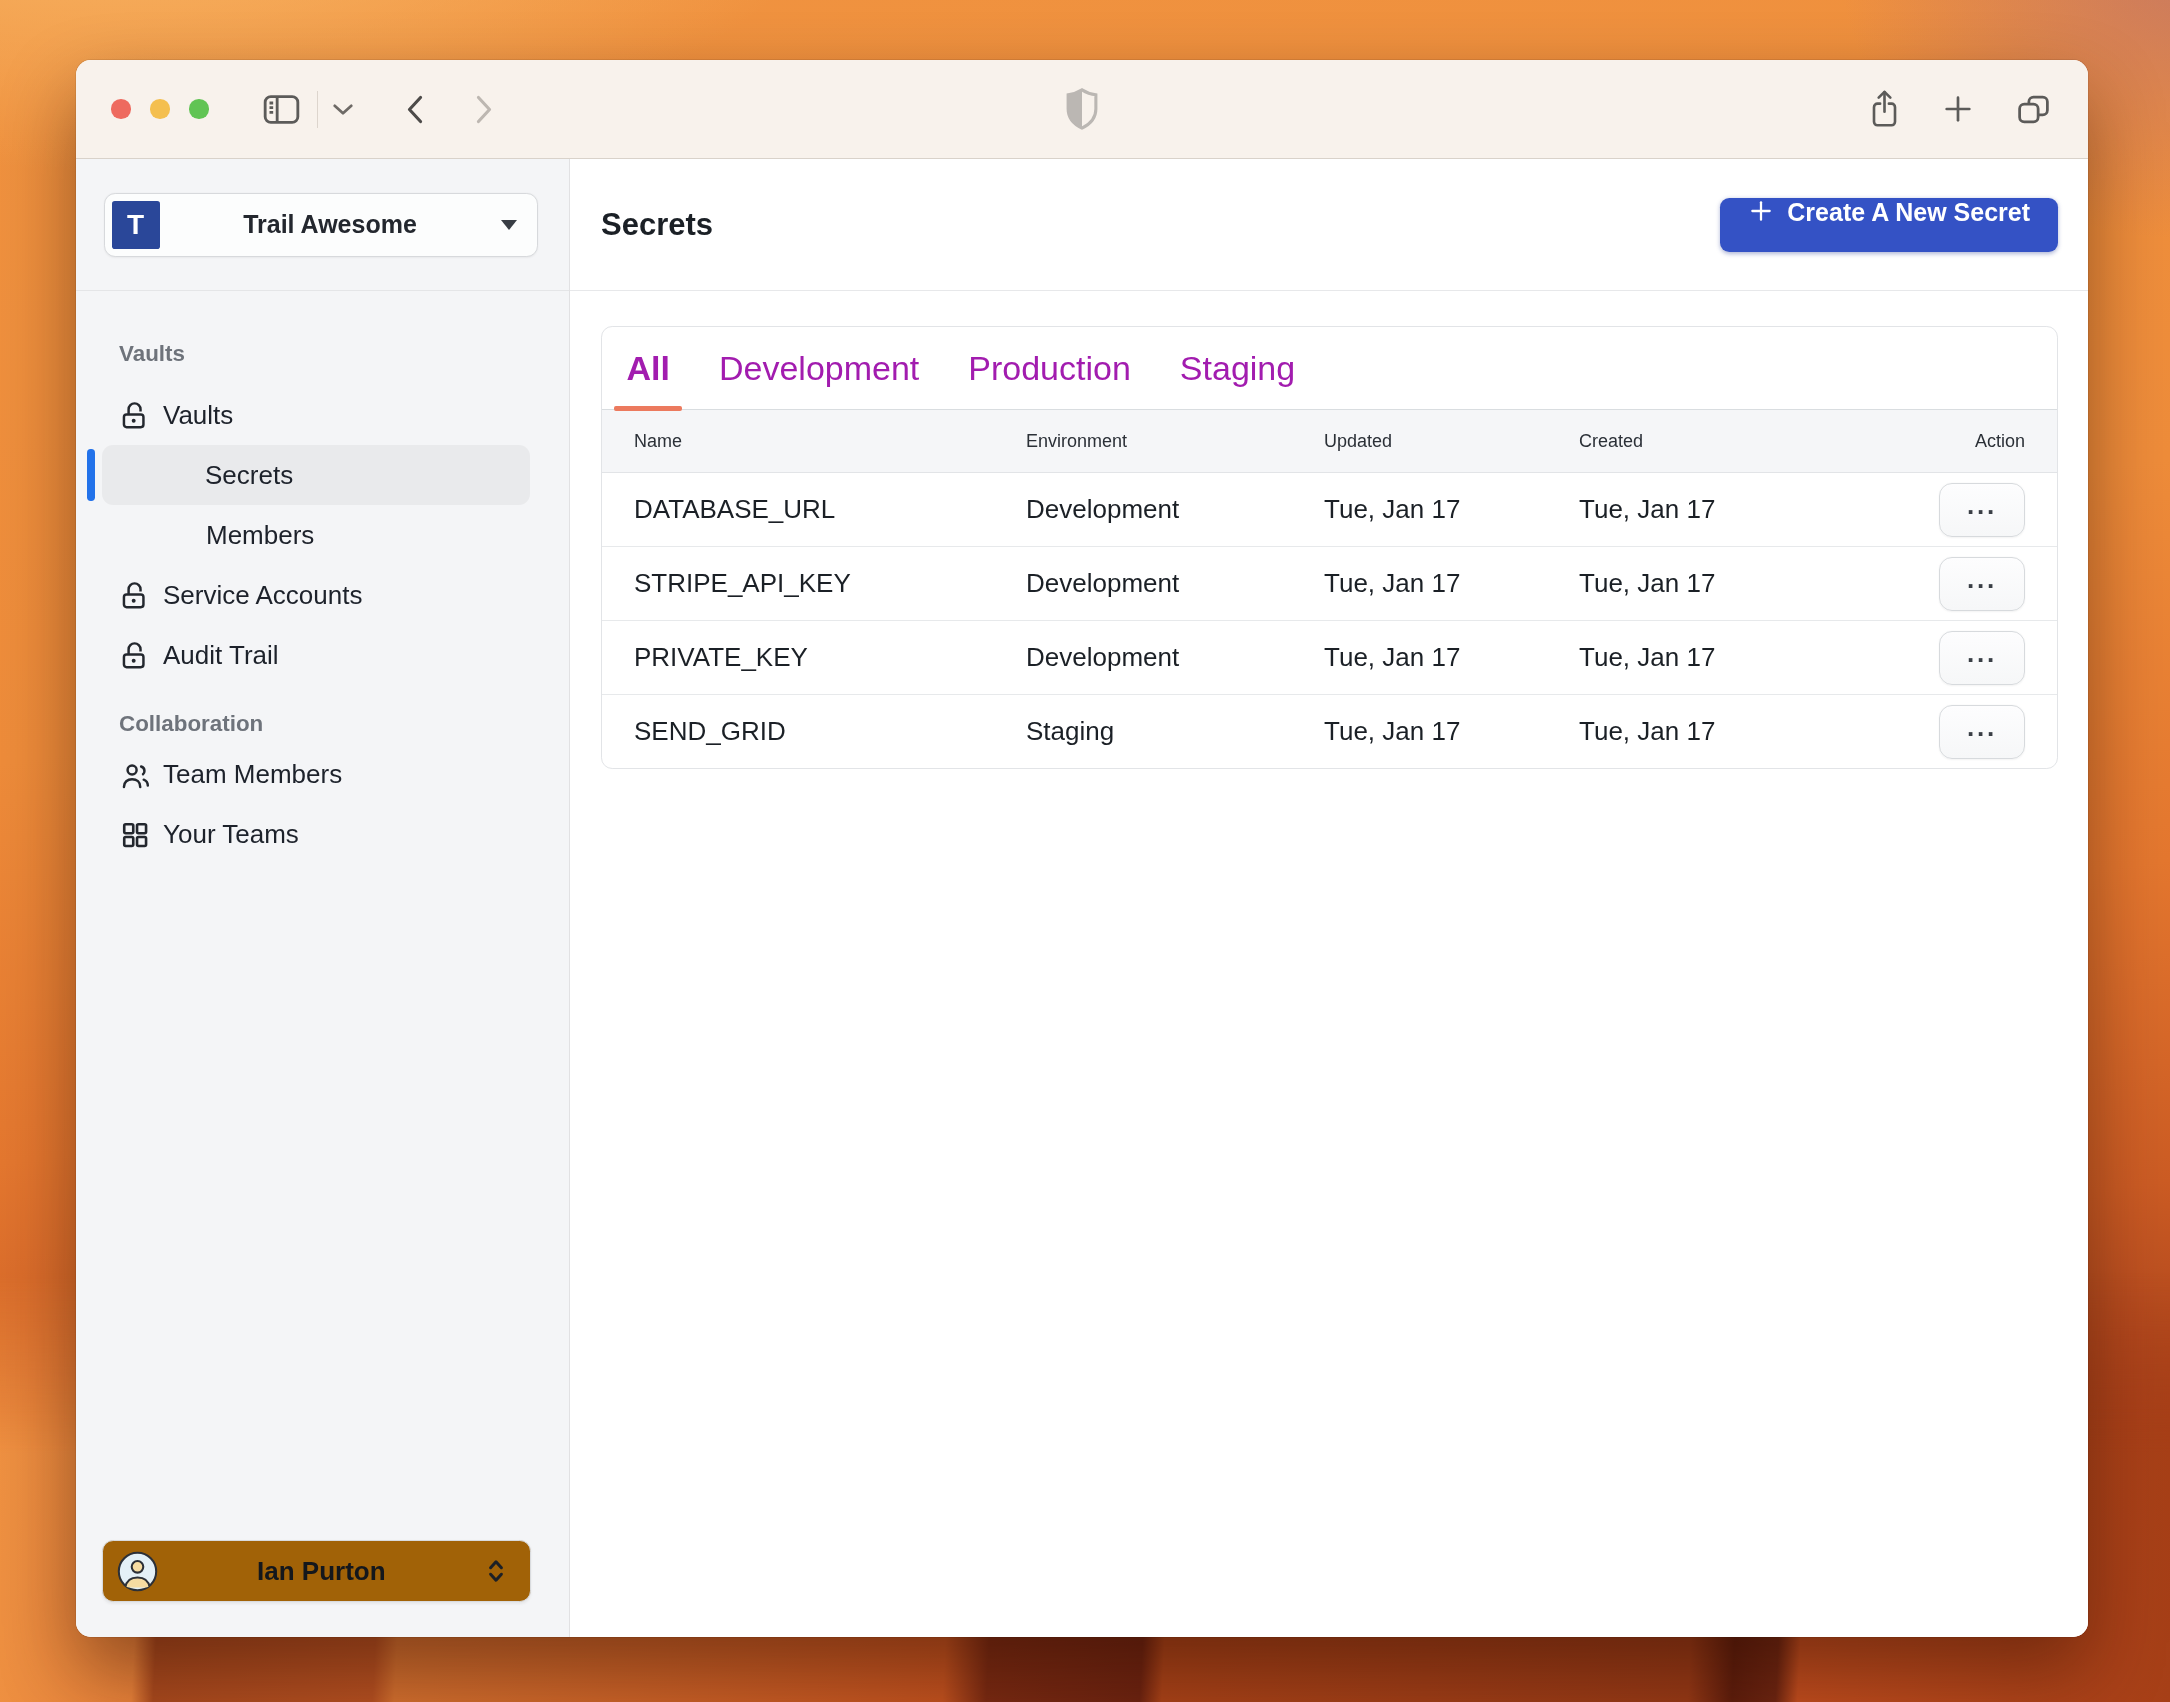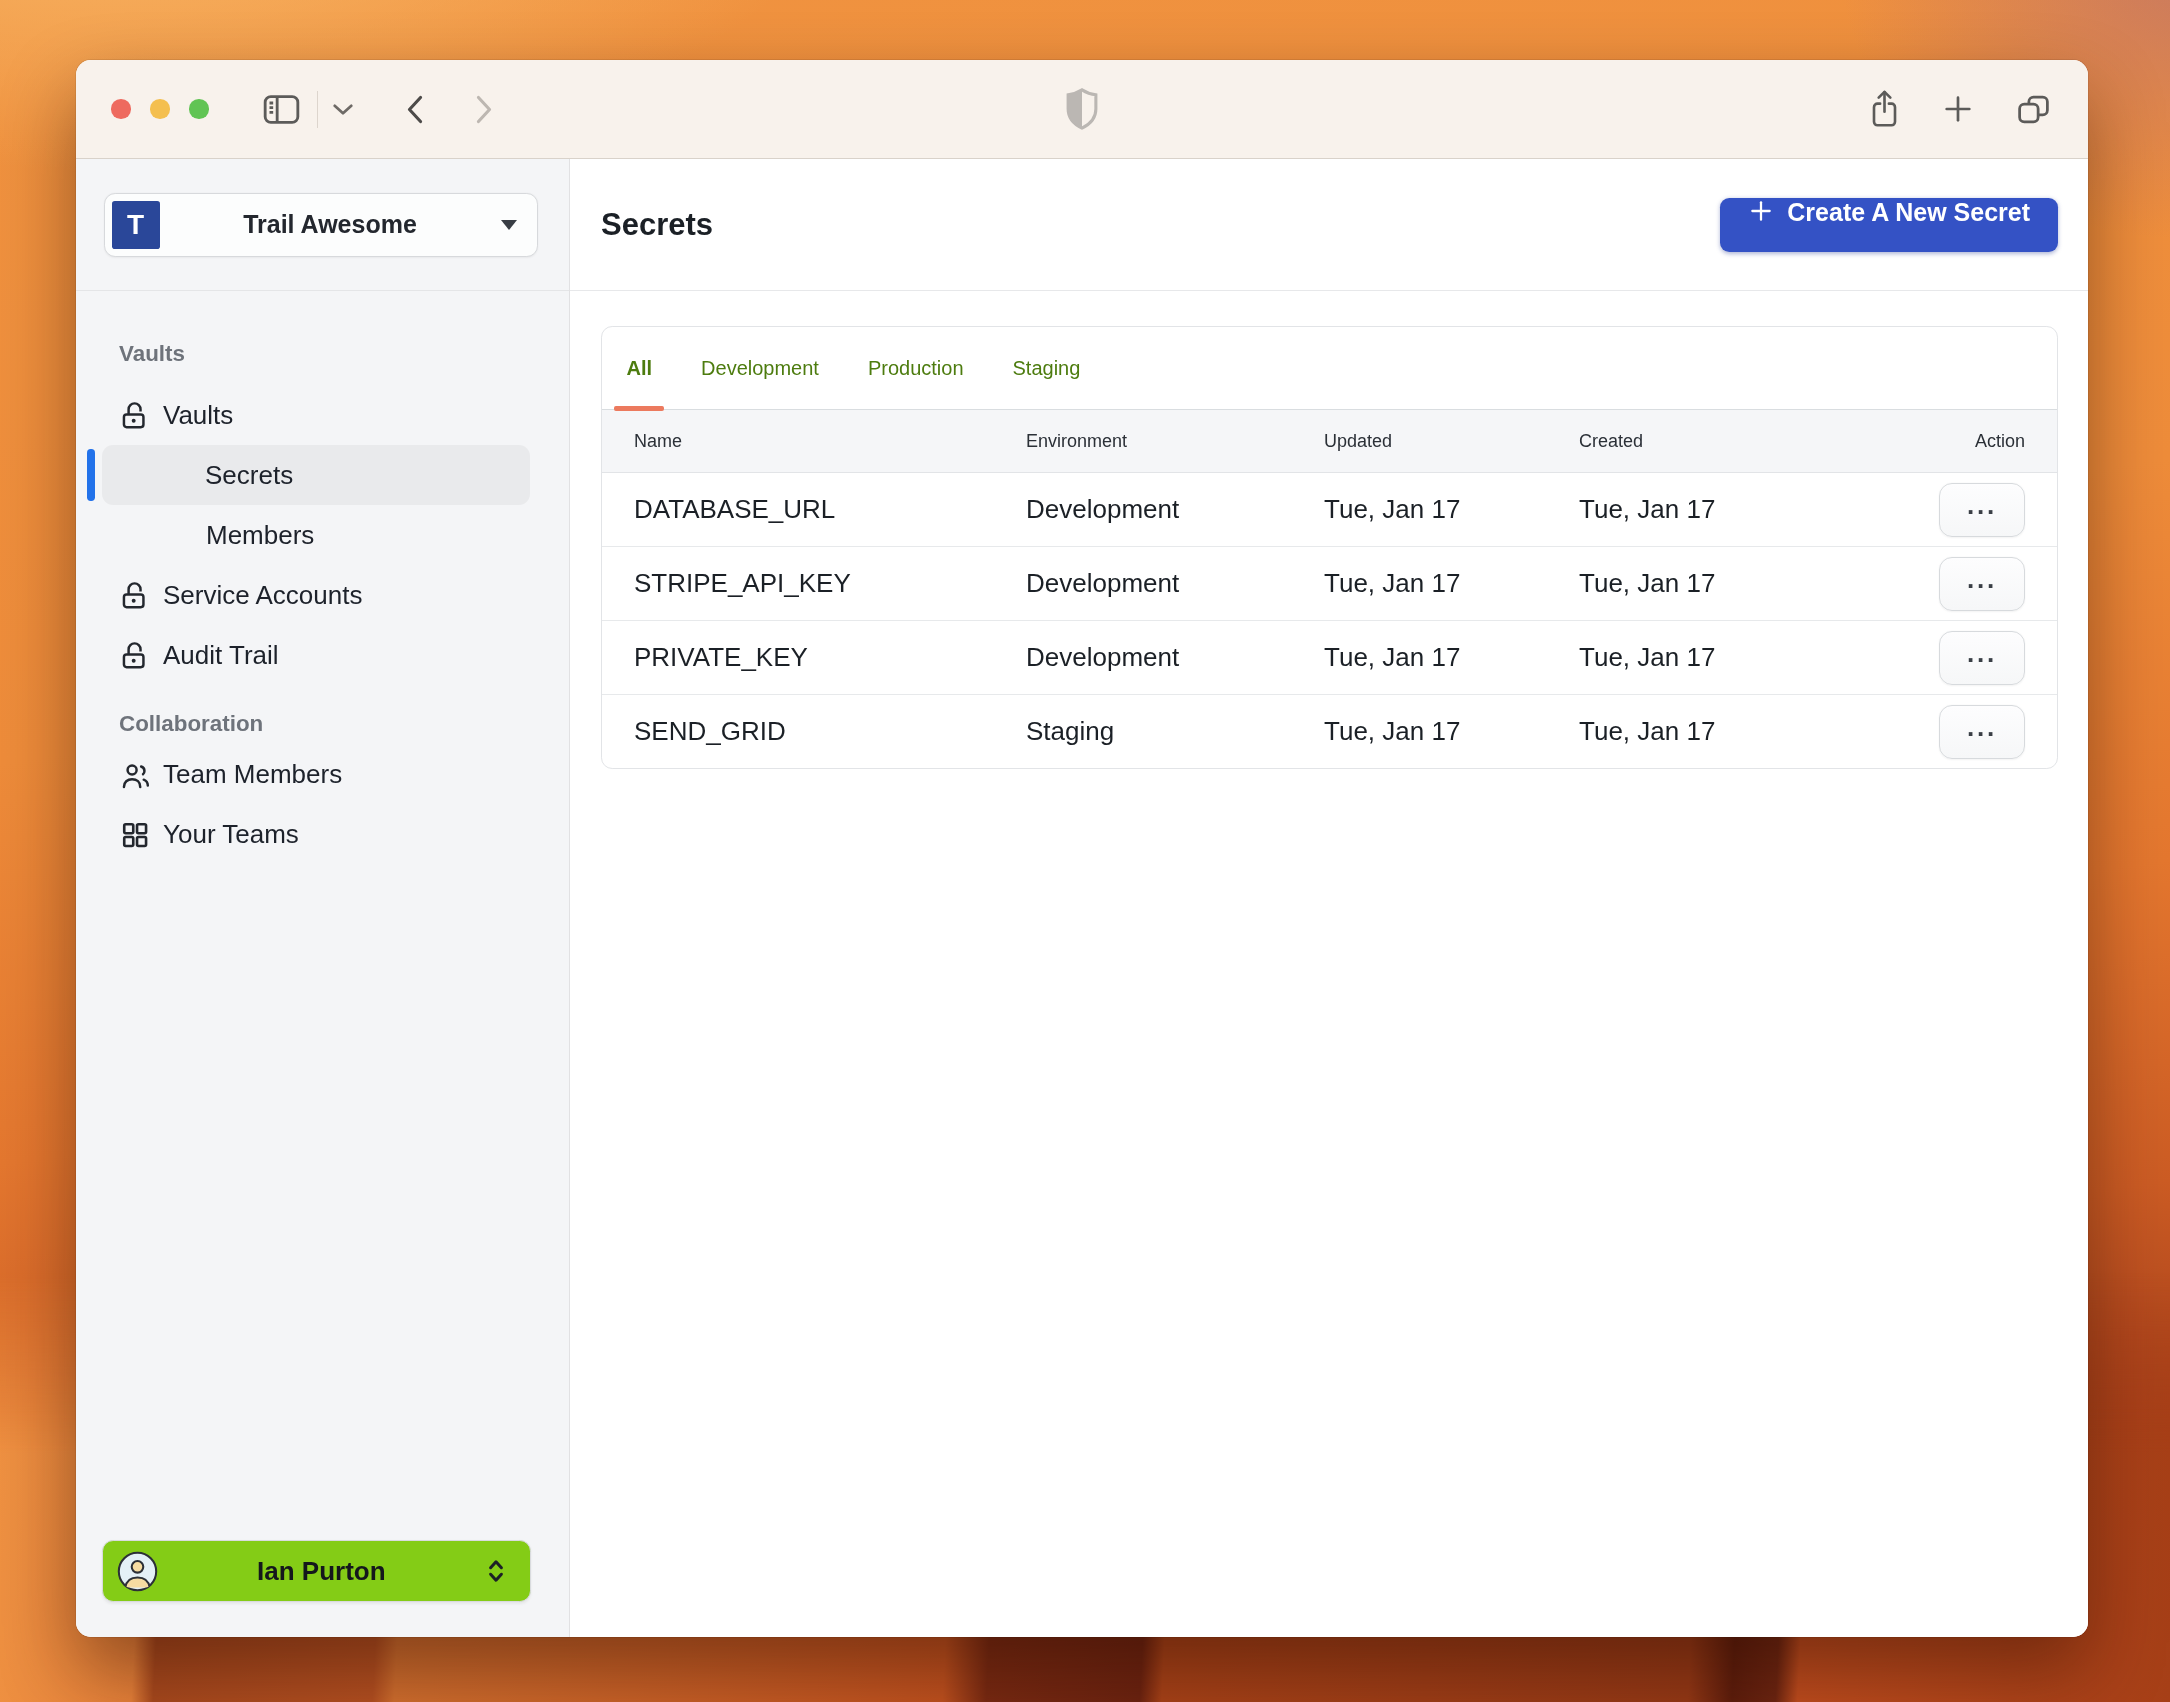--- a/index.html
+++ b/index.html
@@ -46,34 +46,34 @@
   .team-name{flex:1;text-align:center;font-size:25px;font-weight:600;color:#23272e;}
   .caret-down{width:0;height:0;border-left:8.4px solid transparent;border-right:8.4px solid transparent;border-top:10.3px solid #383d44;}
   nav{flex:1;padding-top:47px;}
   .section-label{height:32px;margin:0 0 15px 43px;font-size:22.4px;font-weight:700;color:#6e737b;display:flex;align-items:center;}
   .section-label.second{margin-top:18.6px;height:41px;margin-bottom:0;}
   .nav-item{height:60px;display:flex;align-items:center;padding-left:43px;font-size:26px;color:#1d222b;position:relative;}
   .nav-item .ic{width:32px;display:flex;justify-content:center;margin-right:12px;}
   .nav-item.indent{padding-left:130px;}
   .nav-item.selected{margin:0 39px 0 26px;padding-left:103px;background:#e9eaec;border-radius:11.2px;}
   .sel-bar{position:absolute;left:-15px;top:3.7px;width:7.5px;height:52px;border-radius:3.7px;background:#2272ea;}
-  .side-footer{margin:0 38px 36px 26px;height:60px;background:#84cc16;border:0.9px solid #d9dbde;border-radius:11.2px;
+  .side-footer{margin:0 38px 36px 26px;height:60px;background:#a16207;border:0.9px solid #d9dbde;border-radius:11.2px;
     display:flex;align-items:center;padding:0 22.4px 0 13px;box-shadow:0 1.9px 2.8px rgba(0,0,0,.06);}
   .user-name{flex:1;text-align:center;font-size:26px;font-weight:700;color:#14171c;}
   
   .main{flex:1;background:#fff;display:flex;flex-direction:column;}
   .main-header{height:131px;border-bottom:0.9px solid #e7e8ea;display:flex;align-items:center;padding:0 30px 0 31px;}
   .page-title{font-size:31px;font-weight:700;color:#1b2026;}
   .create-btn{margin-left:auto;height:54px;padding:0 28px;background:#3452c5;border:none;border-radius:9.3px;
     color:#fff;font-size:25px;font-weight:600;font-family:inherit;display:flex;align-items:flex-start;gap:13px;
     box-shadow:0 1.9px 4.7px rgba(30,50,140,.35);cursor:pointer;}
   .content{padding:35px 30px 0 31px;}
   .card{border:0.9px solid #e2e4e7;border-radius:11.2px;overflow:hidden;background:#fff;}
   .tabs{height:82px;display:flex;align-items:stretch;padding-left:17px;gap:34px;border-bottom:0.9px solid #d9dde0;}
-  .tab{display:flex;align-items:center;padding:0 7.5px;font-size:20px;color:#4d7c0f;position:relative;cursor:pointer;}
+  .tab{display:flex;align-items:center;padding:0 7.5px;font-size:34px;color:#a21caf;position:relative;cursor:pointer;}
   .tab.active{font-weight:700;}
   .tab.active::after{content:"";position:absolute;left:-4.7px;right:-4.7px;bottom:-1.9px;height:4.7px;background:#ec7a5e;border-radius:1.9px;}
   .tgrid{display:grid;grid-template-columns:392px 298px 255px 360px 1fr;align-items:center;padding-left:32px;}
   .thead{height:62px;background:#f5f6f8;border-bottom:0.9px solid #e2e4e7;font-size:18px;color:#2b3037;}
   .thead .col-action{justify-self:end;padding-right:32px;}
   .row{height:73px;border-bottom:0.9px solid #e7e9eb;font-size:26px;color:#1b2026;}
   .row:last-child{border-bottom:none;}
   .cell-action{justify-self:end;padding-right:32px;}
   .dots-btn{width:86px;height:54px;border:0.9px solid #d7dadd;border-radius:13px;cursor:pointer;
     background:linear-gradient(#fdfdfe,#f6f7f8);box-shadow:0 0.9px 1.9px rgba(0,0,0,.05);

